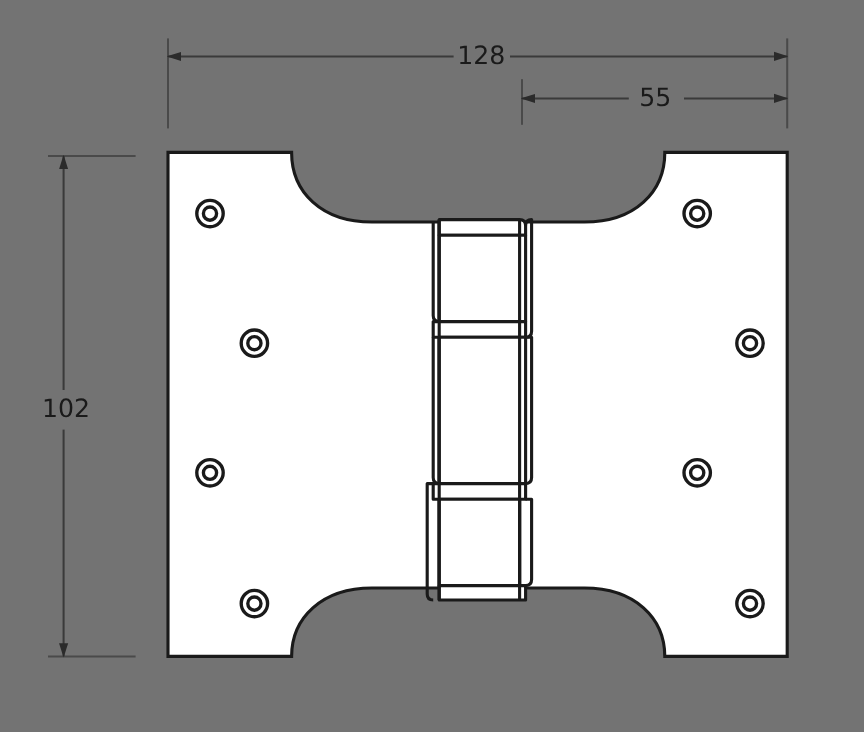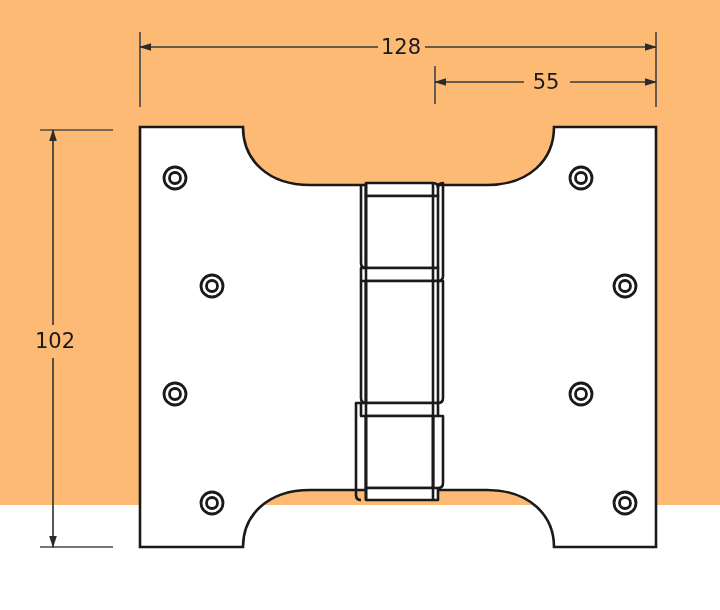--- a/index.html
+++ b/index.html
@@ -9,22 +9,22 @@
   }
   body {
     width: 720px;
     height: 610px;
     font-family: "DejaVu Sans", sans-serif;
     overflow: hidden;
   }
   #drawing-root {
     position: relative;
     width: 720px;
-    height: 505px;
-    background: #fdba74;
+    height: 610px;
+    background: #737373;
   }
   svg#hinge-drawing {
     display: block;
     width: 720px;
     height: 610px;
   }
   .part-outline {
     fill: #ffffff;
     stroke: #1a1a1a;
     stroke-width: 2.6;

